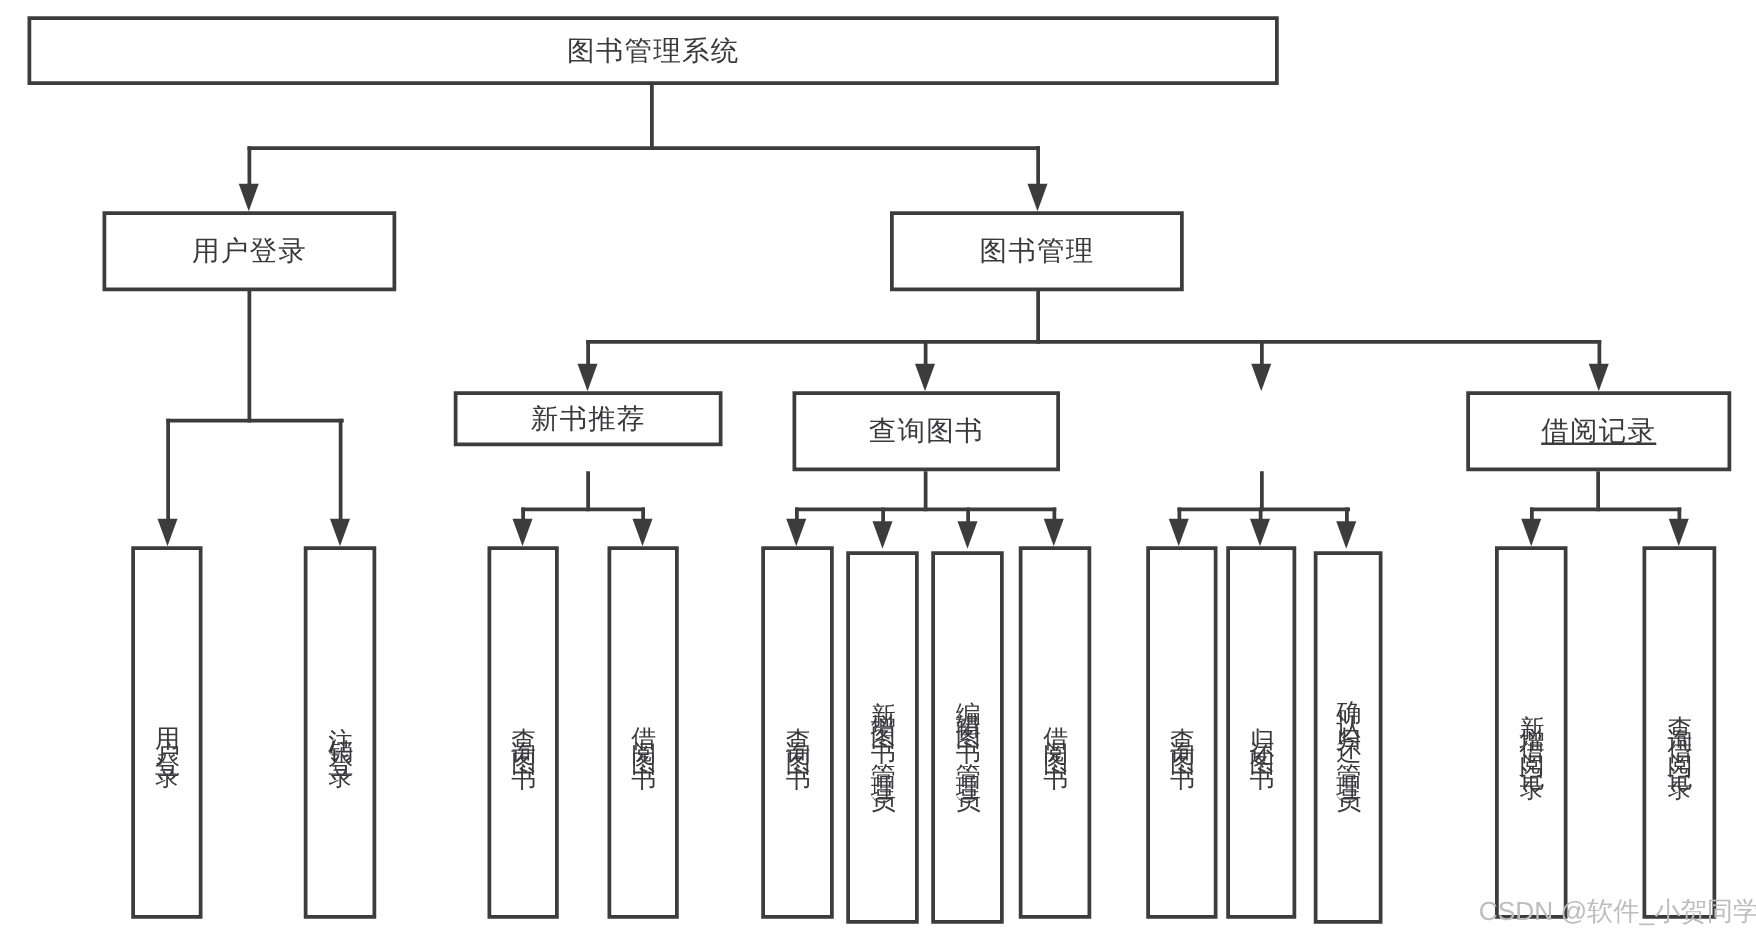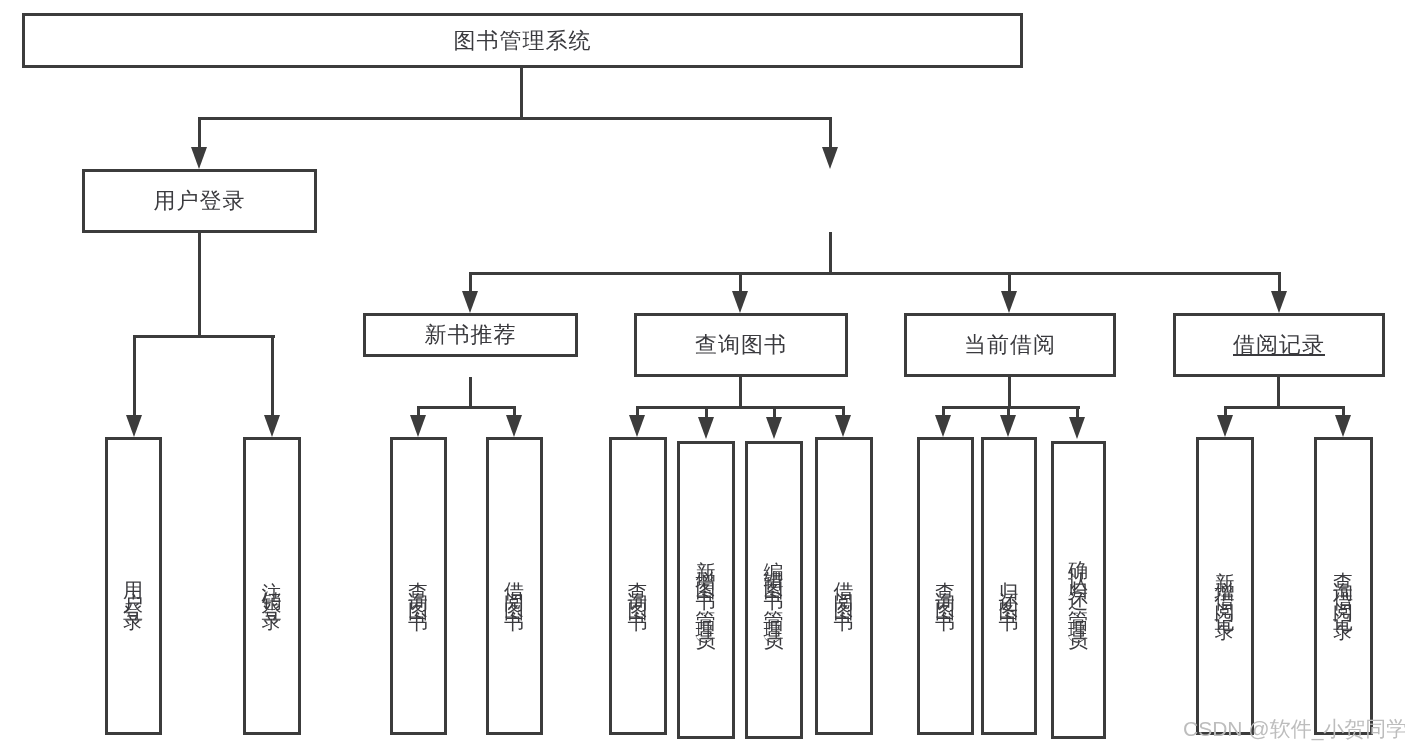--- a/index.html
+++ b/index.html
@@ -56,29 +56,29 @@
 
 <div id="stage">
 
   <div class="box hbox" style="left:22px;top:13px;width:1001px;height:55px;">
     <span>图书管理系统</span>
   </div>
 
   <div class="box hbox" style="left:82px;top:169px;width:235px;height:64px;">
     <span>用户登录</span>
   </div>
+  <div class="box hbox" style="left:712px;top:169px;width:235px;height:64px;">
+    <span>图书管理</span>
+  </div>
 
   <div class="box hbox" style="left:363px;top:313px;width:215px;height:44px;font-family:Liberation Mono, monospace;">
     <span>新书推荐</span>
   </div>
   <div class="box hbox" style="left:634px;top:313px;width:214px;height:64px;">
     <span>查询图书</span>
-  </div>
-  <div class="box hbox" style="left:904px;top:313px;width:212px;height:64px;">
-    <span>当前借阅</span>
   </div>
   <div class="box hbox" style="left:1173px;top:313px;width:212px;height:64px;text-decoration:underline;">
     <span>借阅记录</span>
   </div>
 
   <div class="box vbox" style="left:105px;top:437px;width:57px;height:298px;">
     <span class="vtext">用户登录</span>
   </div>
   <div class="box vbox" style="left:243px;top:437px;width:58px;height:298px;">
     <span class="vtext">注销登录</span>

